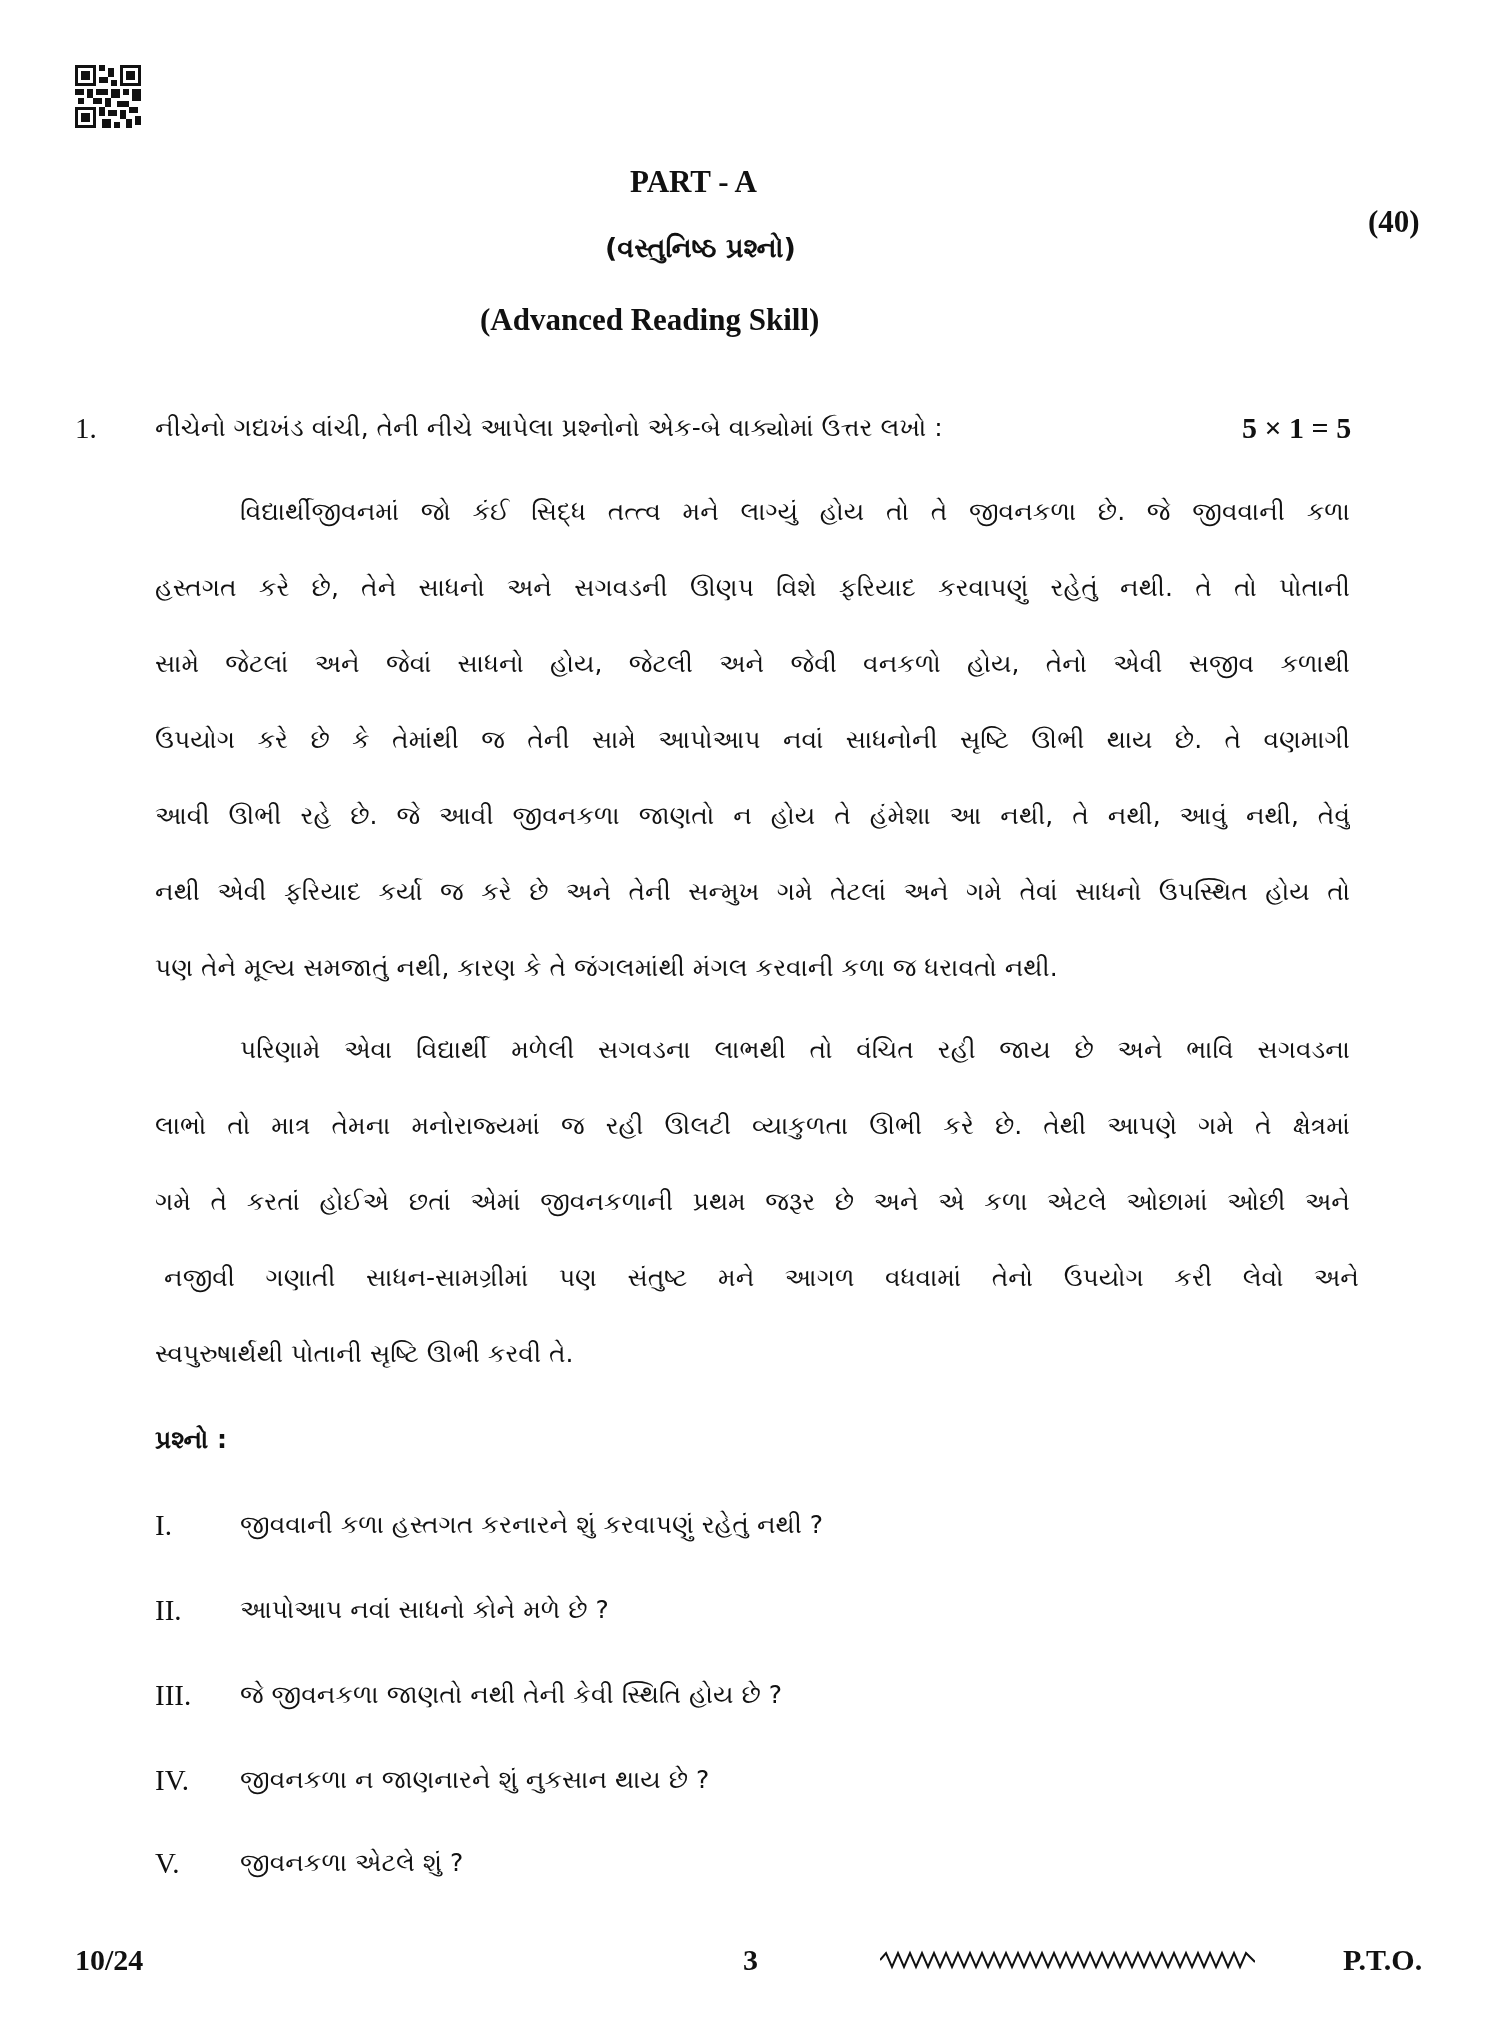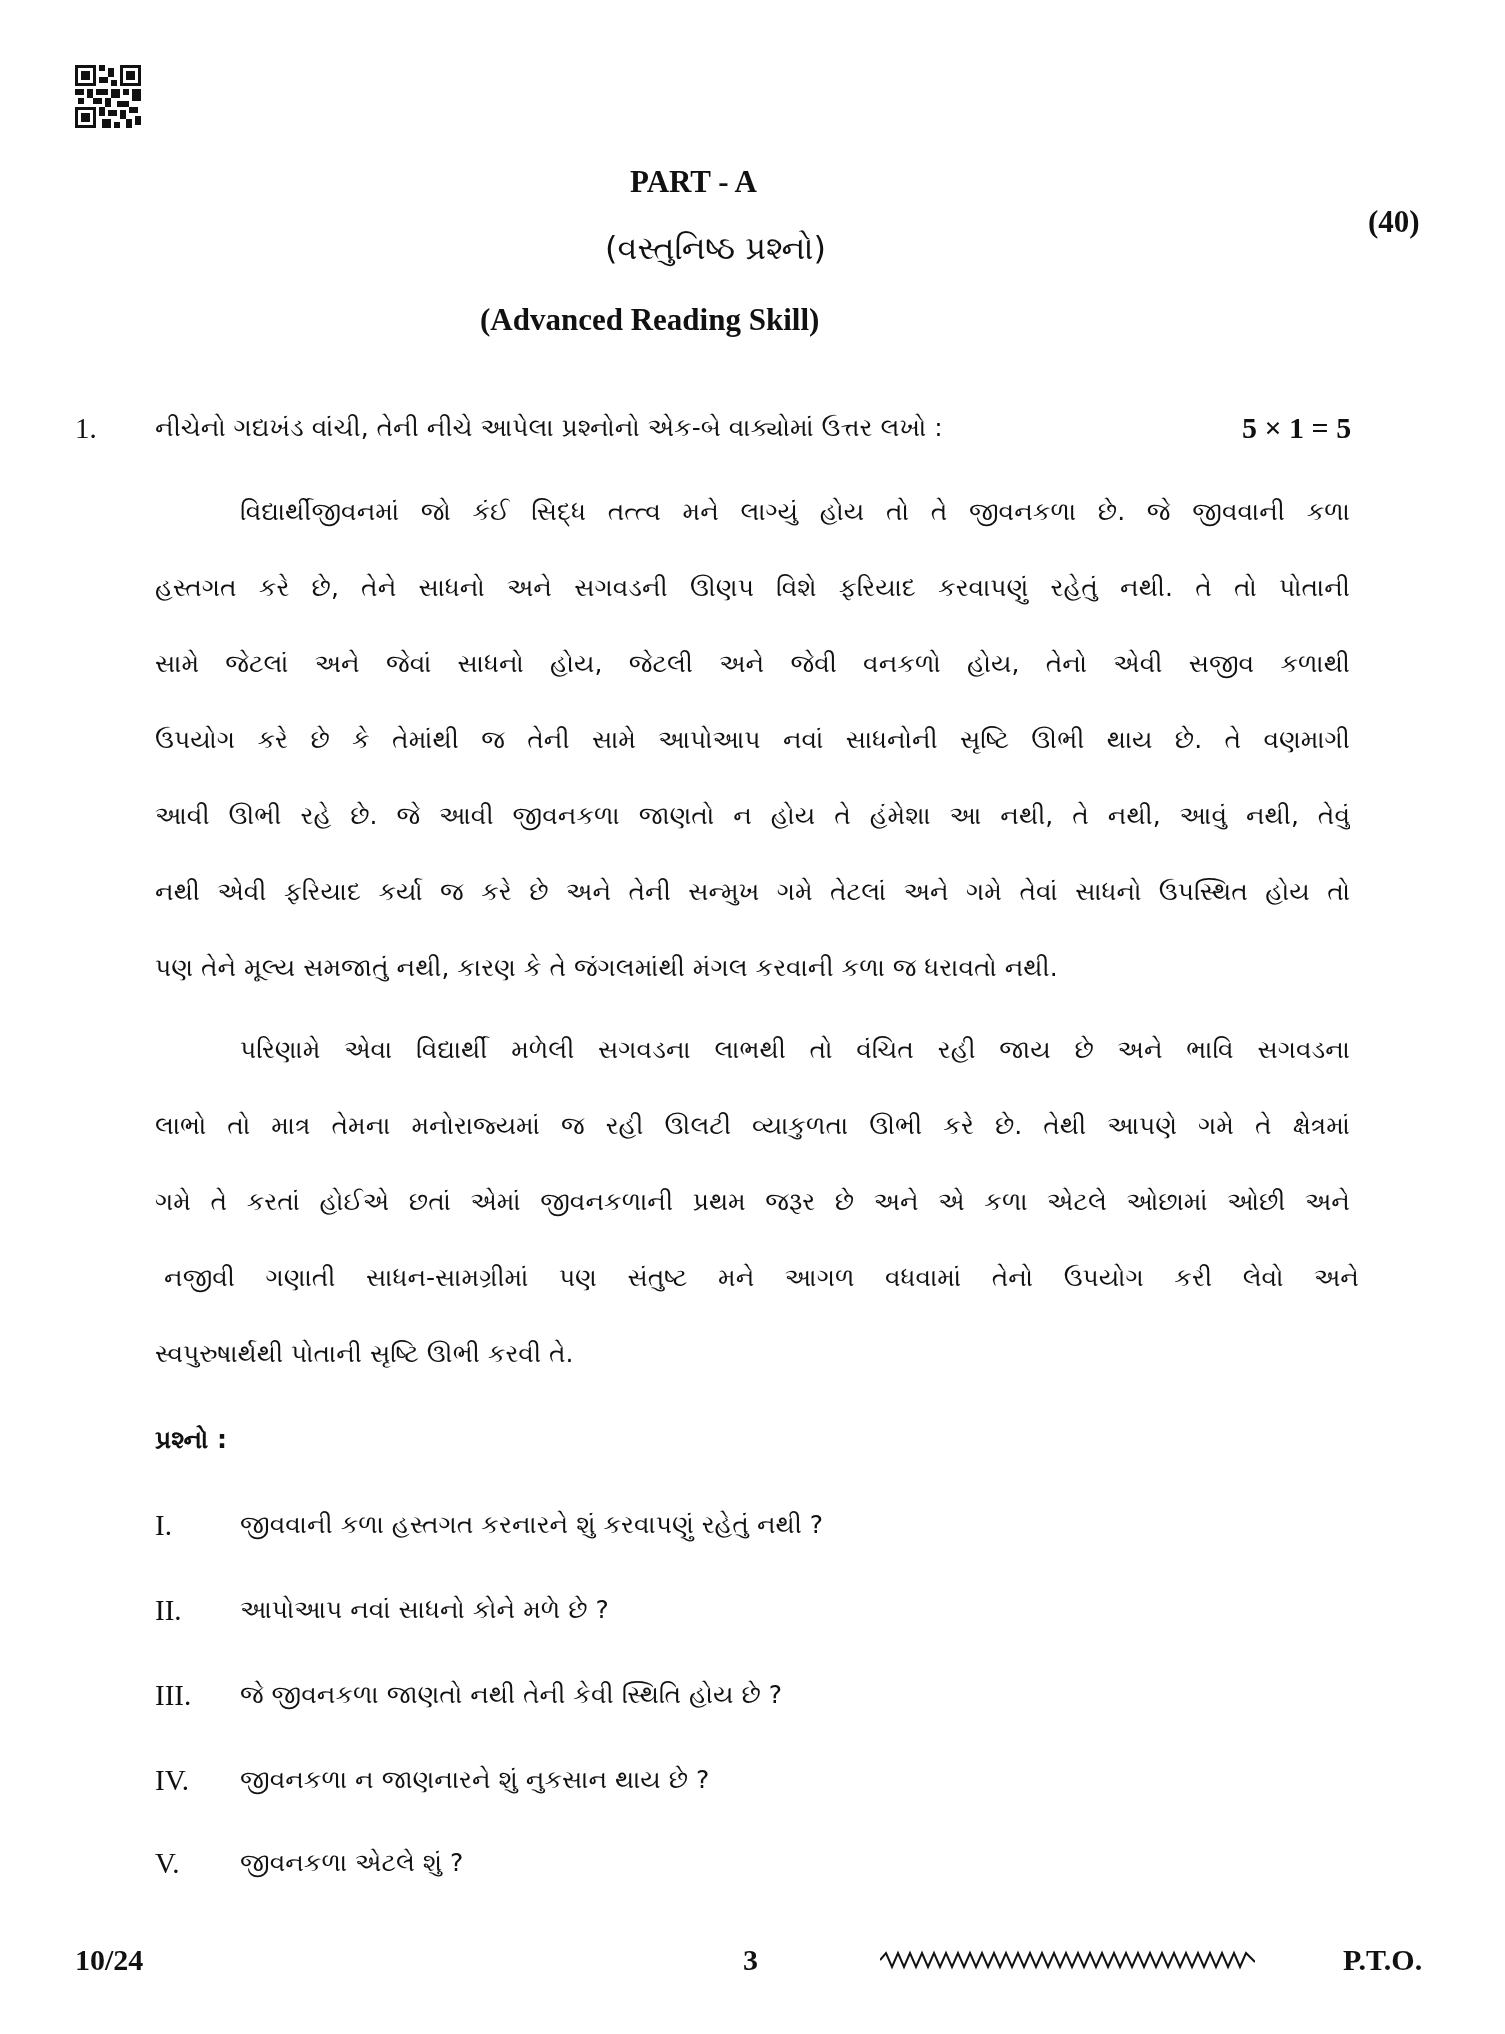--- a/index.html
+++ b/index.html
@@ -11,21 +11,21 @@
     .abs { position: absolute; white-space: nowrap; }
     .qr {
       position: absolute; left: 75px; top: 64px; width: 66px; height: 64px;
     }
     .head-en {
       font-family: "Liberation Serif", "DejaVu Serif", serif;
       font-weight: bold; font-size: 31px; line-height: 36px;
     }
     .head-gu {
       font-family: "DejaVu Sans", "Liberation Sans", sans-serif;
-      font-weight: normal; font-size: 32px; line-height: 36px;
+      font-weight: bold; font-size: 27px; line-height: 36px;
     }
     .gu {
       font-family: "DejaVu Sans", "Liberation Sans", sans-serif;
       font-size: 25px; line-height: 36px;
     }
     .num {
       font-family: "Liberation Serif", "DejaVu Serif", serif;
       font-size: 29px; line-height: 36px;
     }
     .numb {

